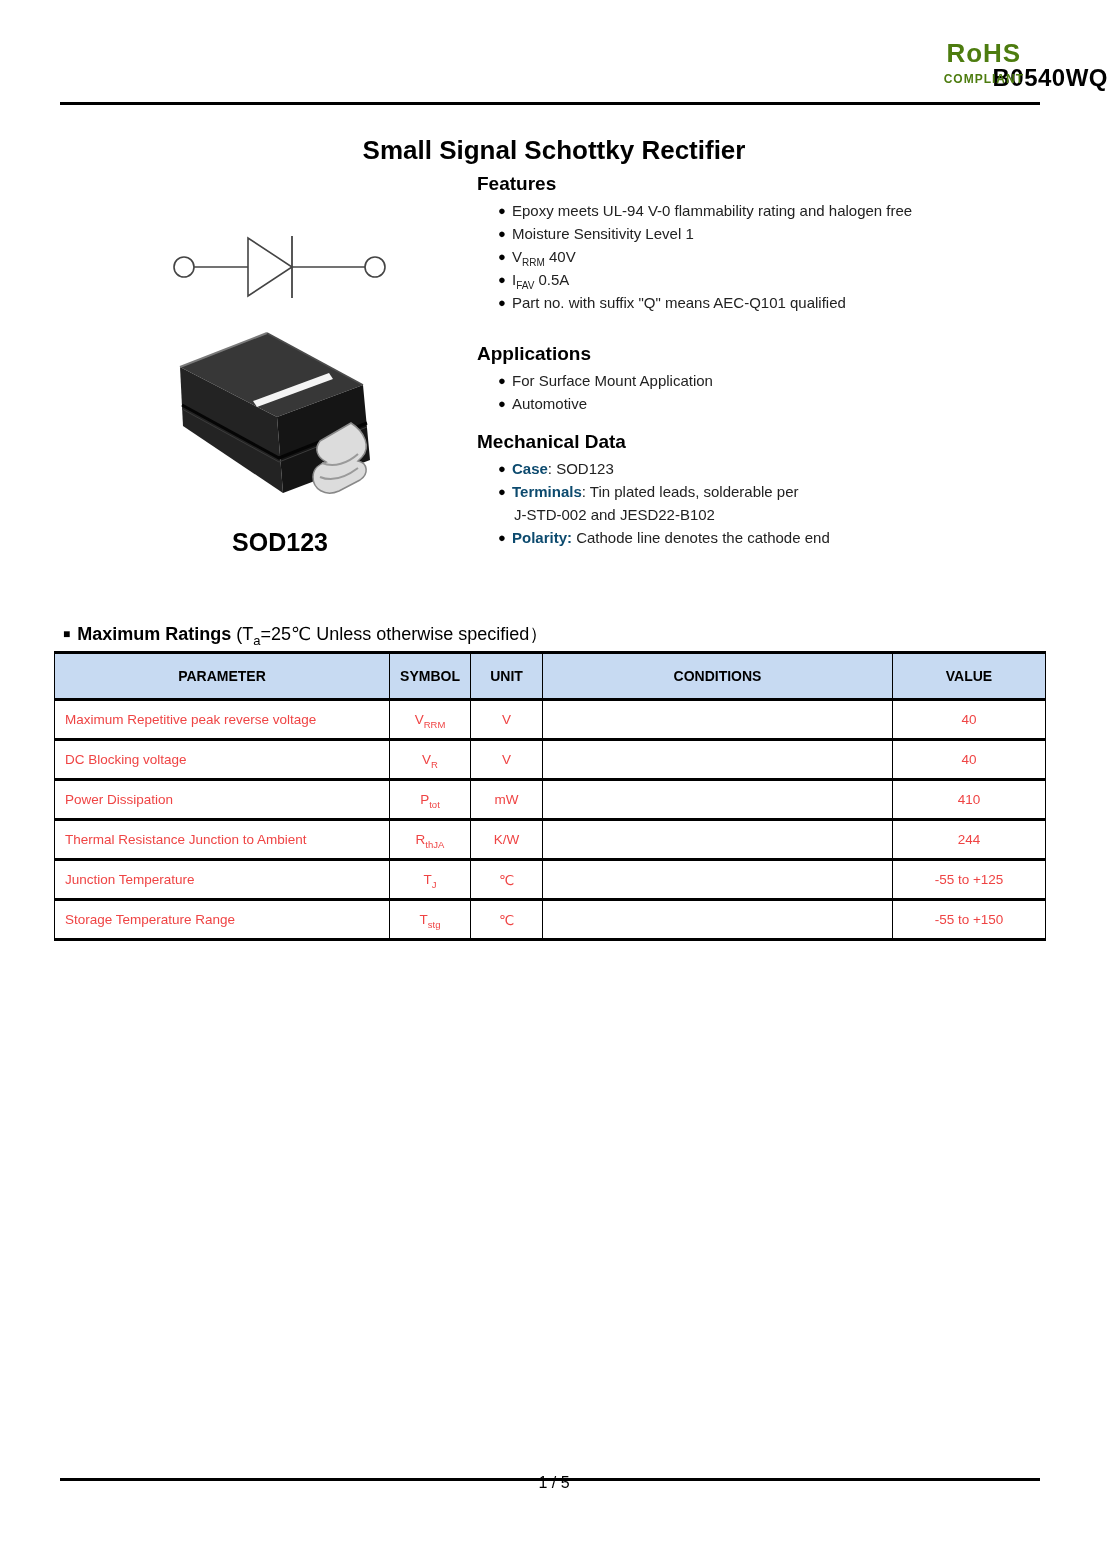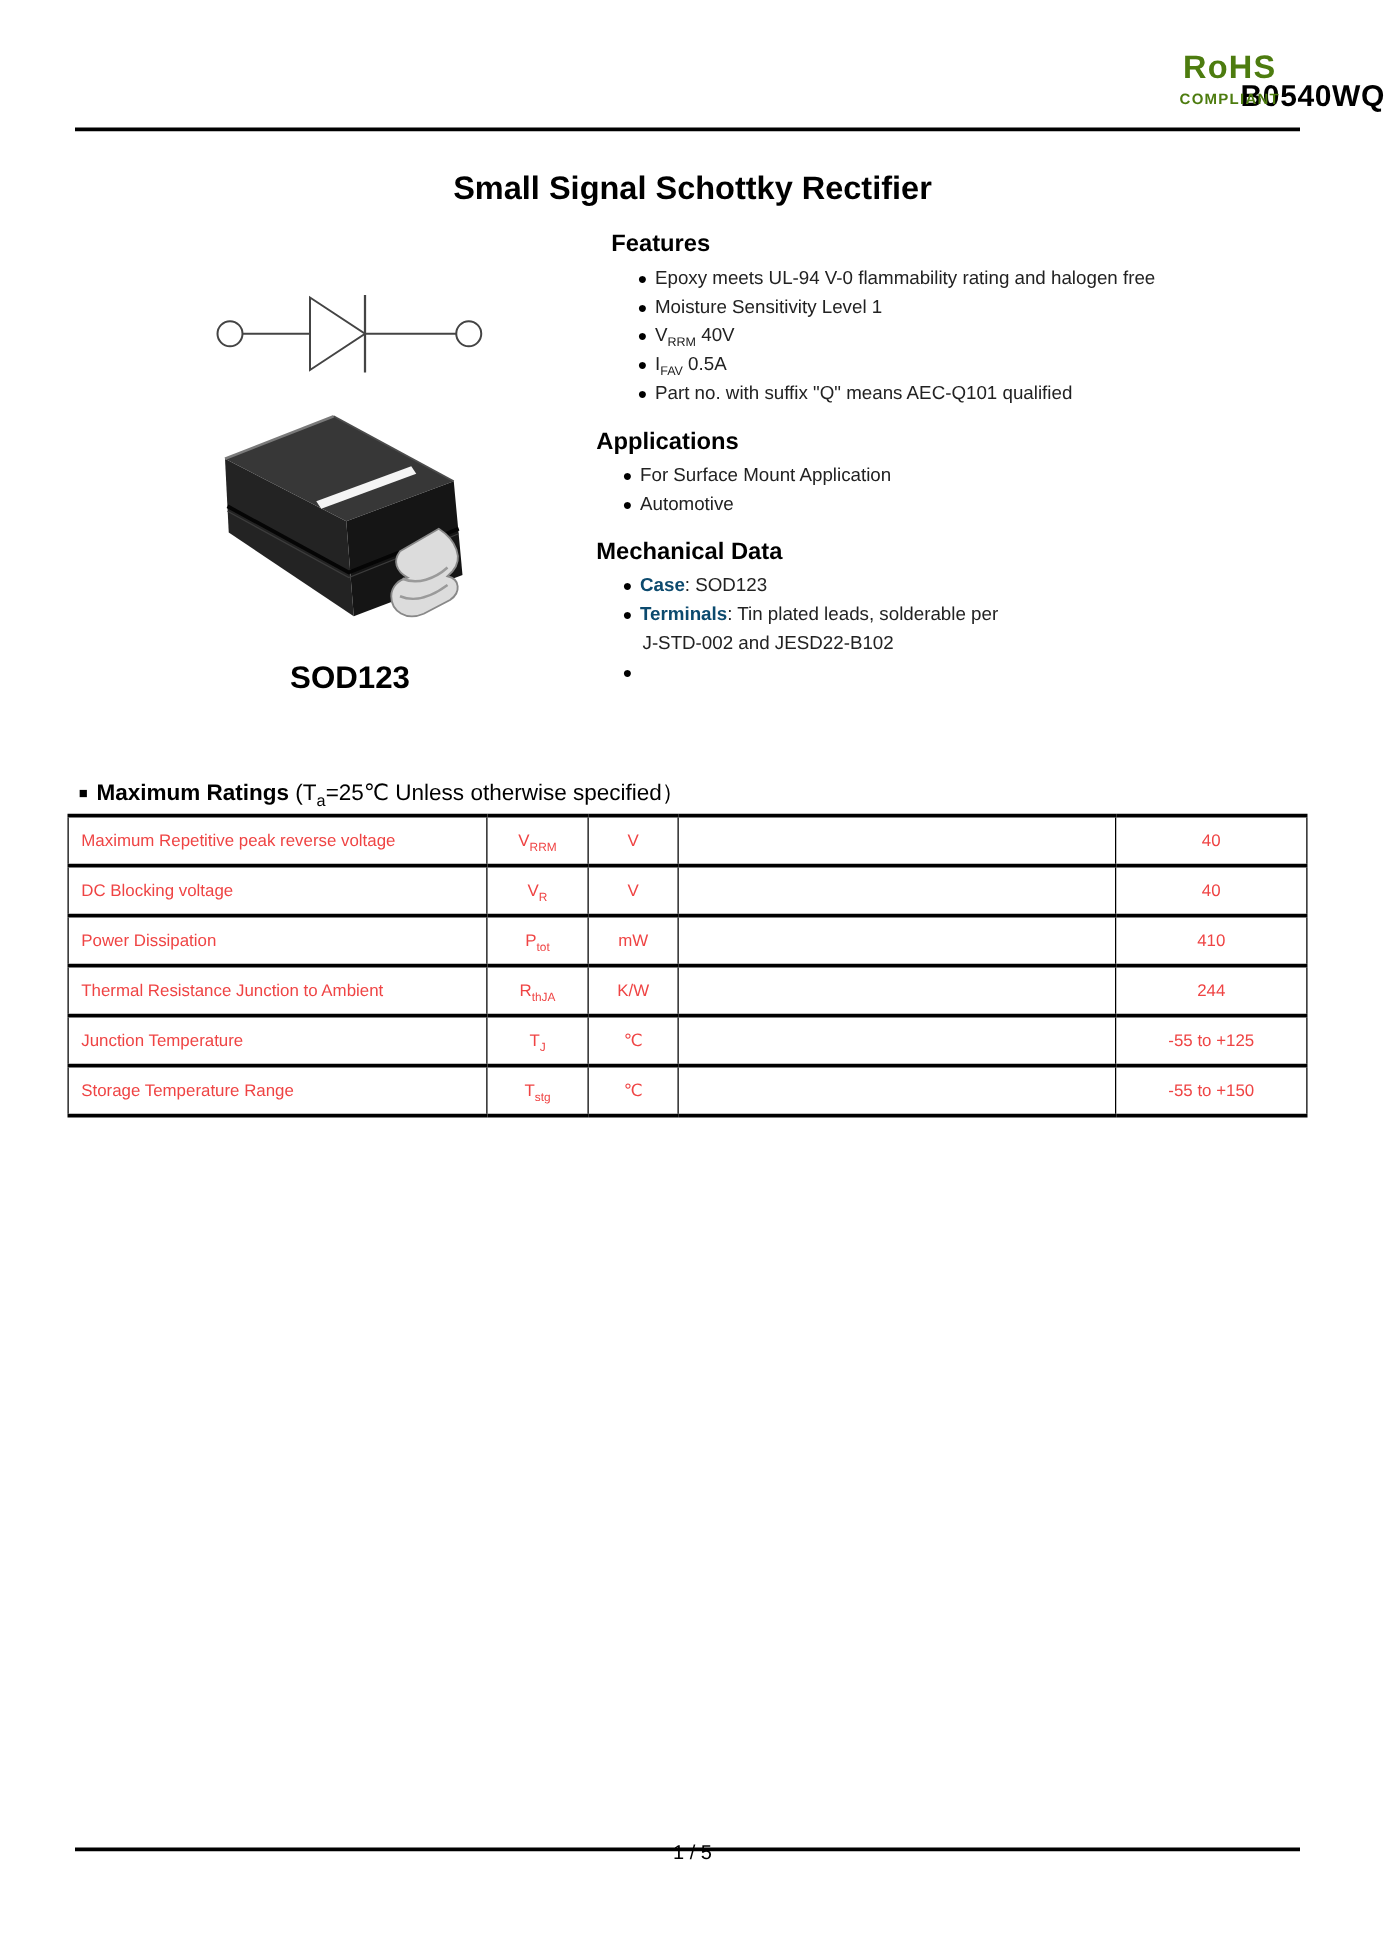--- a/index.html
+++ b/index.html
@@ -14,21 +14,21 @@
   .rohs-sub  { font-size:12px; font-weight:bold; letter-spacing:1px; margin-top:3px; }
   .rule { position:absolute; left:60px; width:980px; height:3px; background:#000; }
   .rule-top { top:102px; }
   .rule-bottom { top:1478px; }
 
   .doc-title { position:absolute; top:135px; left:0; width:100%; text-align:center;
                font-size:26px; font-weight:bold; }
 
   
   .section { position:absolute; left:477px; width:580px; }
-  .sec-features { top:185px;margin-left:12px; }
+  .sec-features { top:173px; }
   .sec-applications { top:343px; }
   .sec-mechanical { top:431px; }
   .sec-heading { font-size:19px; font-weight:bold; margin-bottom:4px; }
   .bullet-item { display:flex; font-size:15px; line-height:23px; color:#222; }
   .dot { flex:none; width:14px; margin-left:21px; font-size:13px; color:#000; }
   .btext .b { font-weight:bold; color:#0c4a6e; }
   .btext sub { font-size:10px; line-height:0; }
   .wrap2 { margin-left:2px; }
 
   
@@ -149,37 +149,45 @@
     </div>
     <div class="bullet-item">
       <span class="dot">●</span>
       <span class="btext">
         <span class="b">Terminals</span><span>: Tin plated leads, solderable per</span>
         <div class="wrap2">J-STD-002 and JESD22-B102</div>
       </span>
     </div>
     <div class="bullet-item">
       <span class="dot">●</span>
+      <span class="btext"><span class="b">Polarity:</span><span> Cathode line denotes the cathode end</span></span>
     </div>
   </div>
 
   <div class="ratings-heading">
     <span class="sq">■</span><span class="hb">Maximum Ratings</span>
     <span class="hn"><span>(T</span><sub>a</sub><span>=25℃ Unless otherwise specified）</span></span>
   </div>
 
   <table class="ratings-table">
     <colgroup>
       <col class="col-param">
         <col class="col-sym">
         <col class="col-unit">
         <col class="col-cond">
         <col class="col-val">
     </colgroup>
     <tbody>
+        <tr>
+      <th>PARAMETER</th>
+      <th>SYMBOL</th>
+      <th>UNIT</th>
+      <th>CONDITIONS</th>
+      <th>VALUE</th>
+    </tr>
     <tr>
       <td class="param">Maximum Repetitive peak reverse voltage</td>
       <td><span>V</span><sub>RRM</sub></td>
       <td>V</td>
       <td></td>
       <td>40</td>
     </tr>
     <tr>
       <td class="param">DC Blocking voltage</td>
       <td><span>V</span><sub>R</sub></td>

